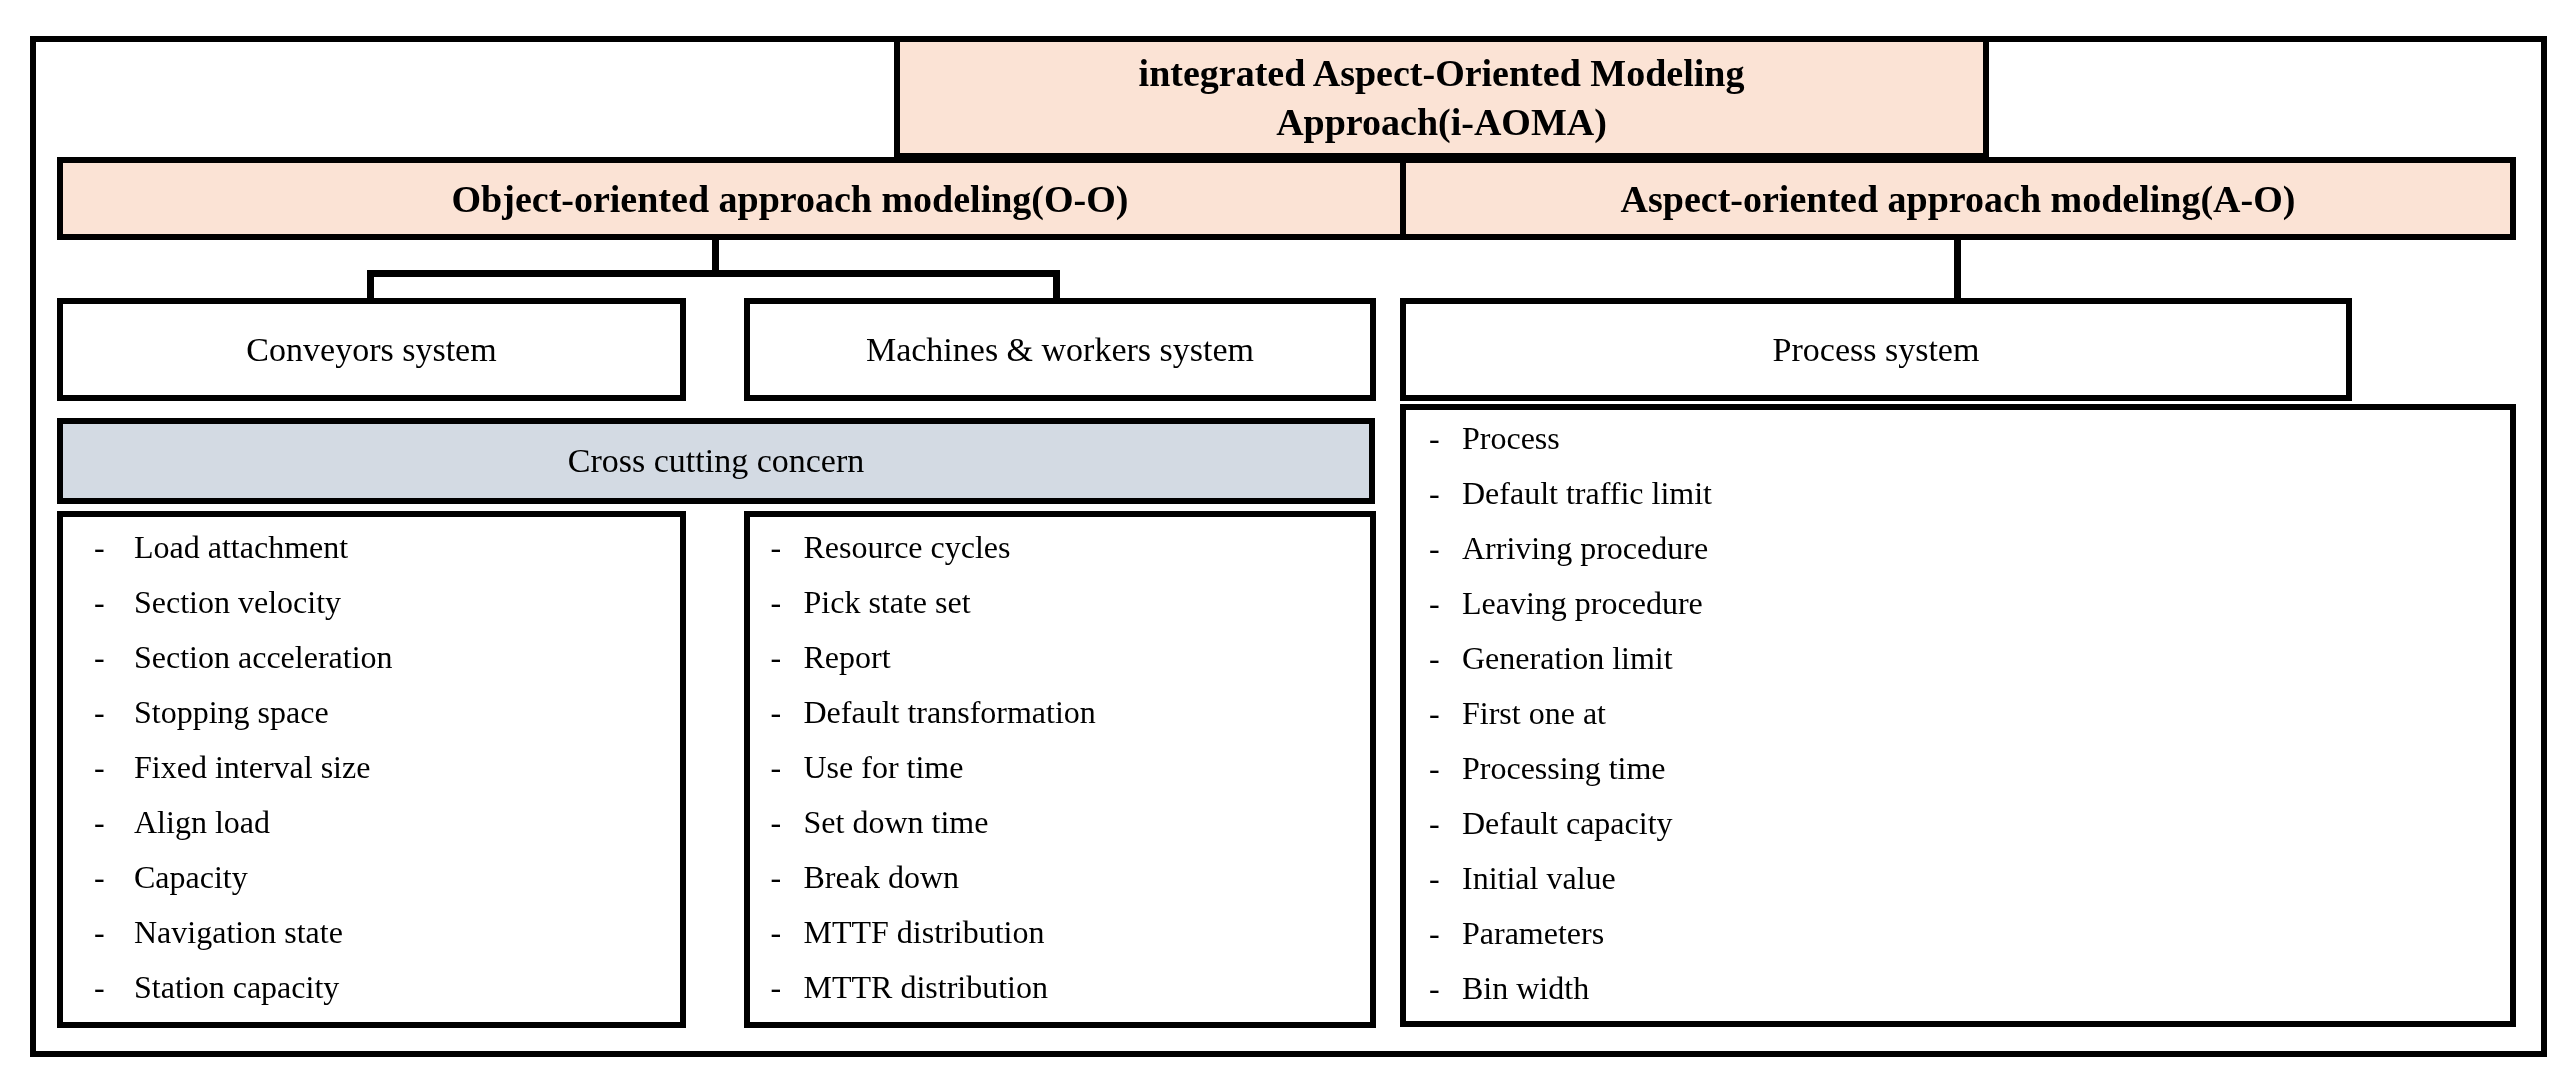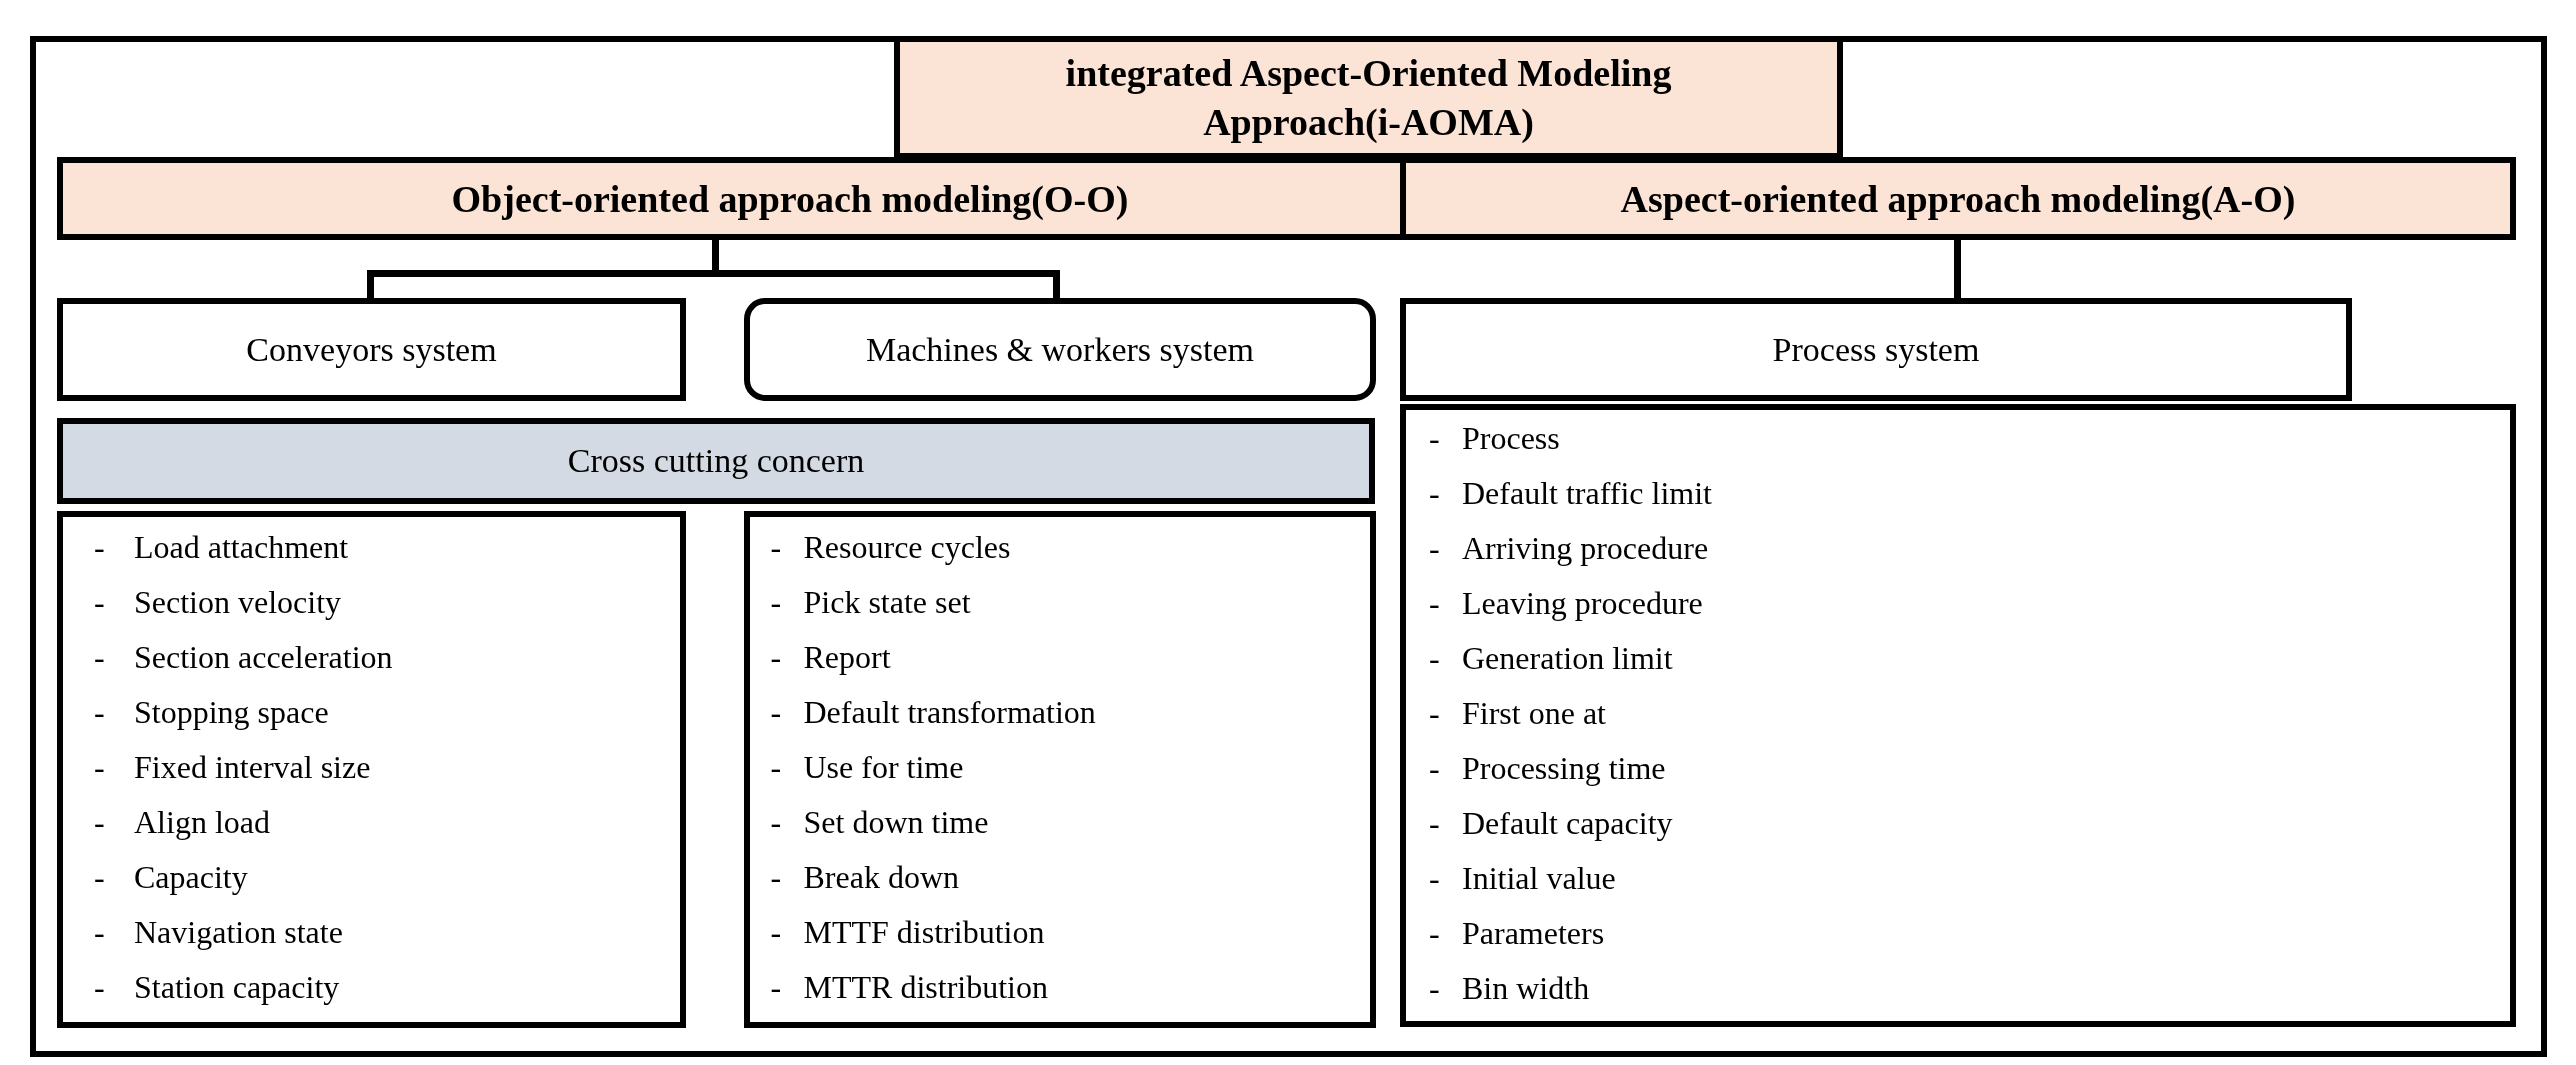--- a/index.html
+++ b/index.html
@@ -25,34 +25,34 @@
   }
   .box{
     border:6.8px solid var(--line);
     background:#ffffff;
     display:flex;align-items:center;justify-content:center;
     text-align:center;
   }
   .peach{background:var(--header-fill);}
   .crosscut{background:var(--crosscut-fill);justify-content:center;}
   .title-box{
-    left:894px;top:36px;width:949px;height:123px;
+    left:894px;top:36px;width:1095px;height:123px;
     font-weight:bold;font-size:38px;line-height:49px;
     flex-direction:column;
     z-index:3;
   }
   .branch-bar{
     font-weight:bold;font-size:38px;
     z-index:2;
   }
   .oo-bar{left:57px;top:157px;width:1466px;height:83px;}
   .ao-bar{left:1400px;top:157px;width:1116px;height:83px;}
   .hdr-box{font-size:34px;z-index:2;}
   .conveyors-hdr{left:57px;top:298px;width:629px;height:103px;}
-  .machines-hdr{left:744px;top:298px;width:632px;height:103px;border-radius:21px;}
+  .machines-hdr{left:744px;top:298px;width:632px;height:103px;}
   .process-hdr{left:1400px;top:298px;width:952px;height:103px;}
   .crossbar{
     left:57px;top:418px;width:1318px;height:86px;
     font-size:34px;z-index:2;
   }
   .list-box{
     border:6.8px solid var(--line);
     background:#ffffff;
     z-index:2;
     font-size:32px;

